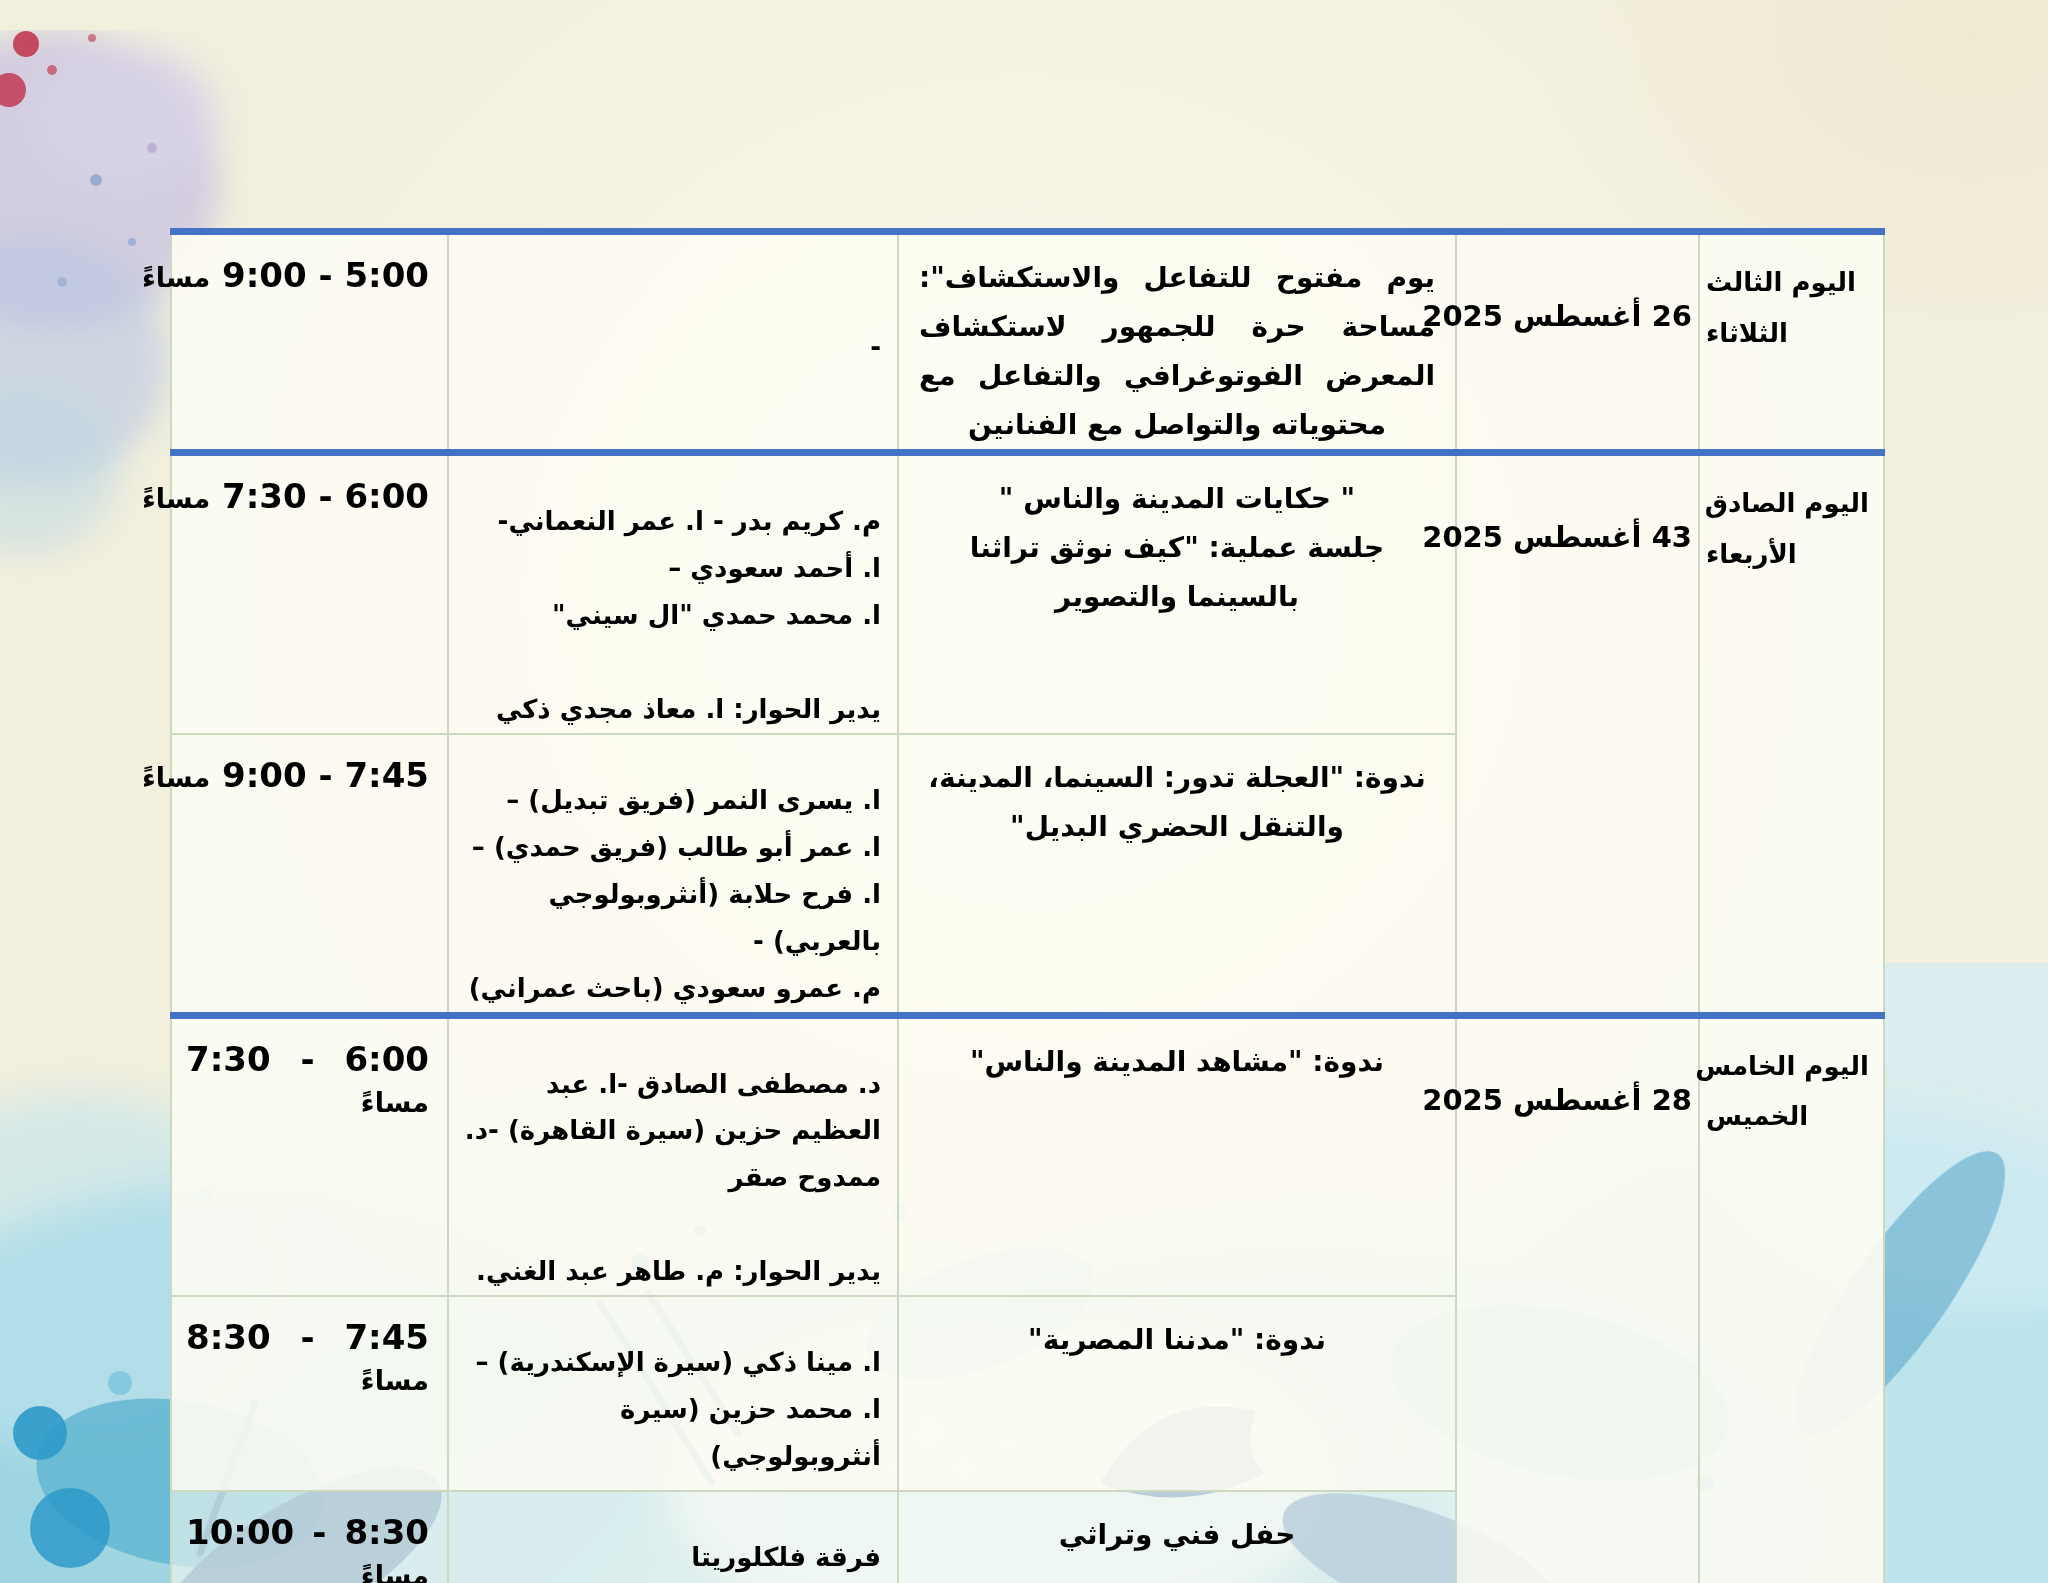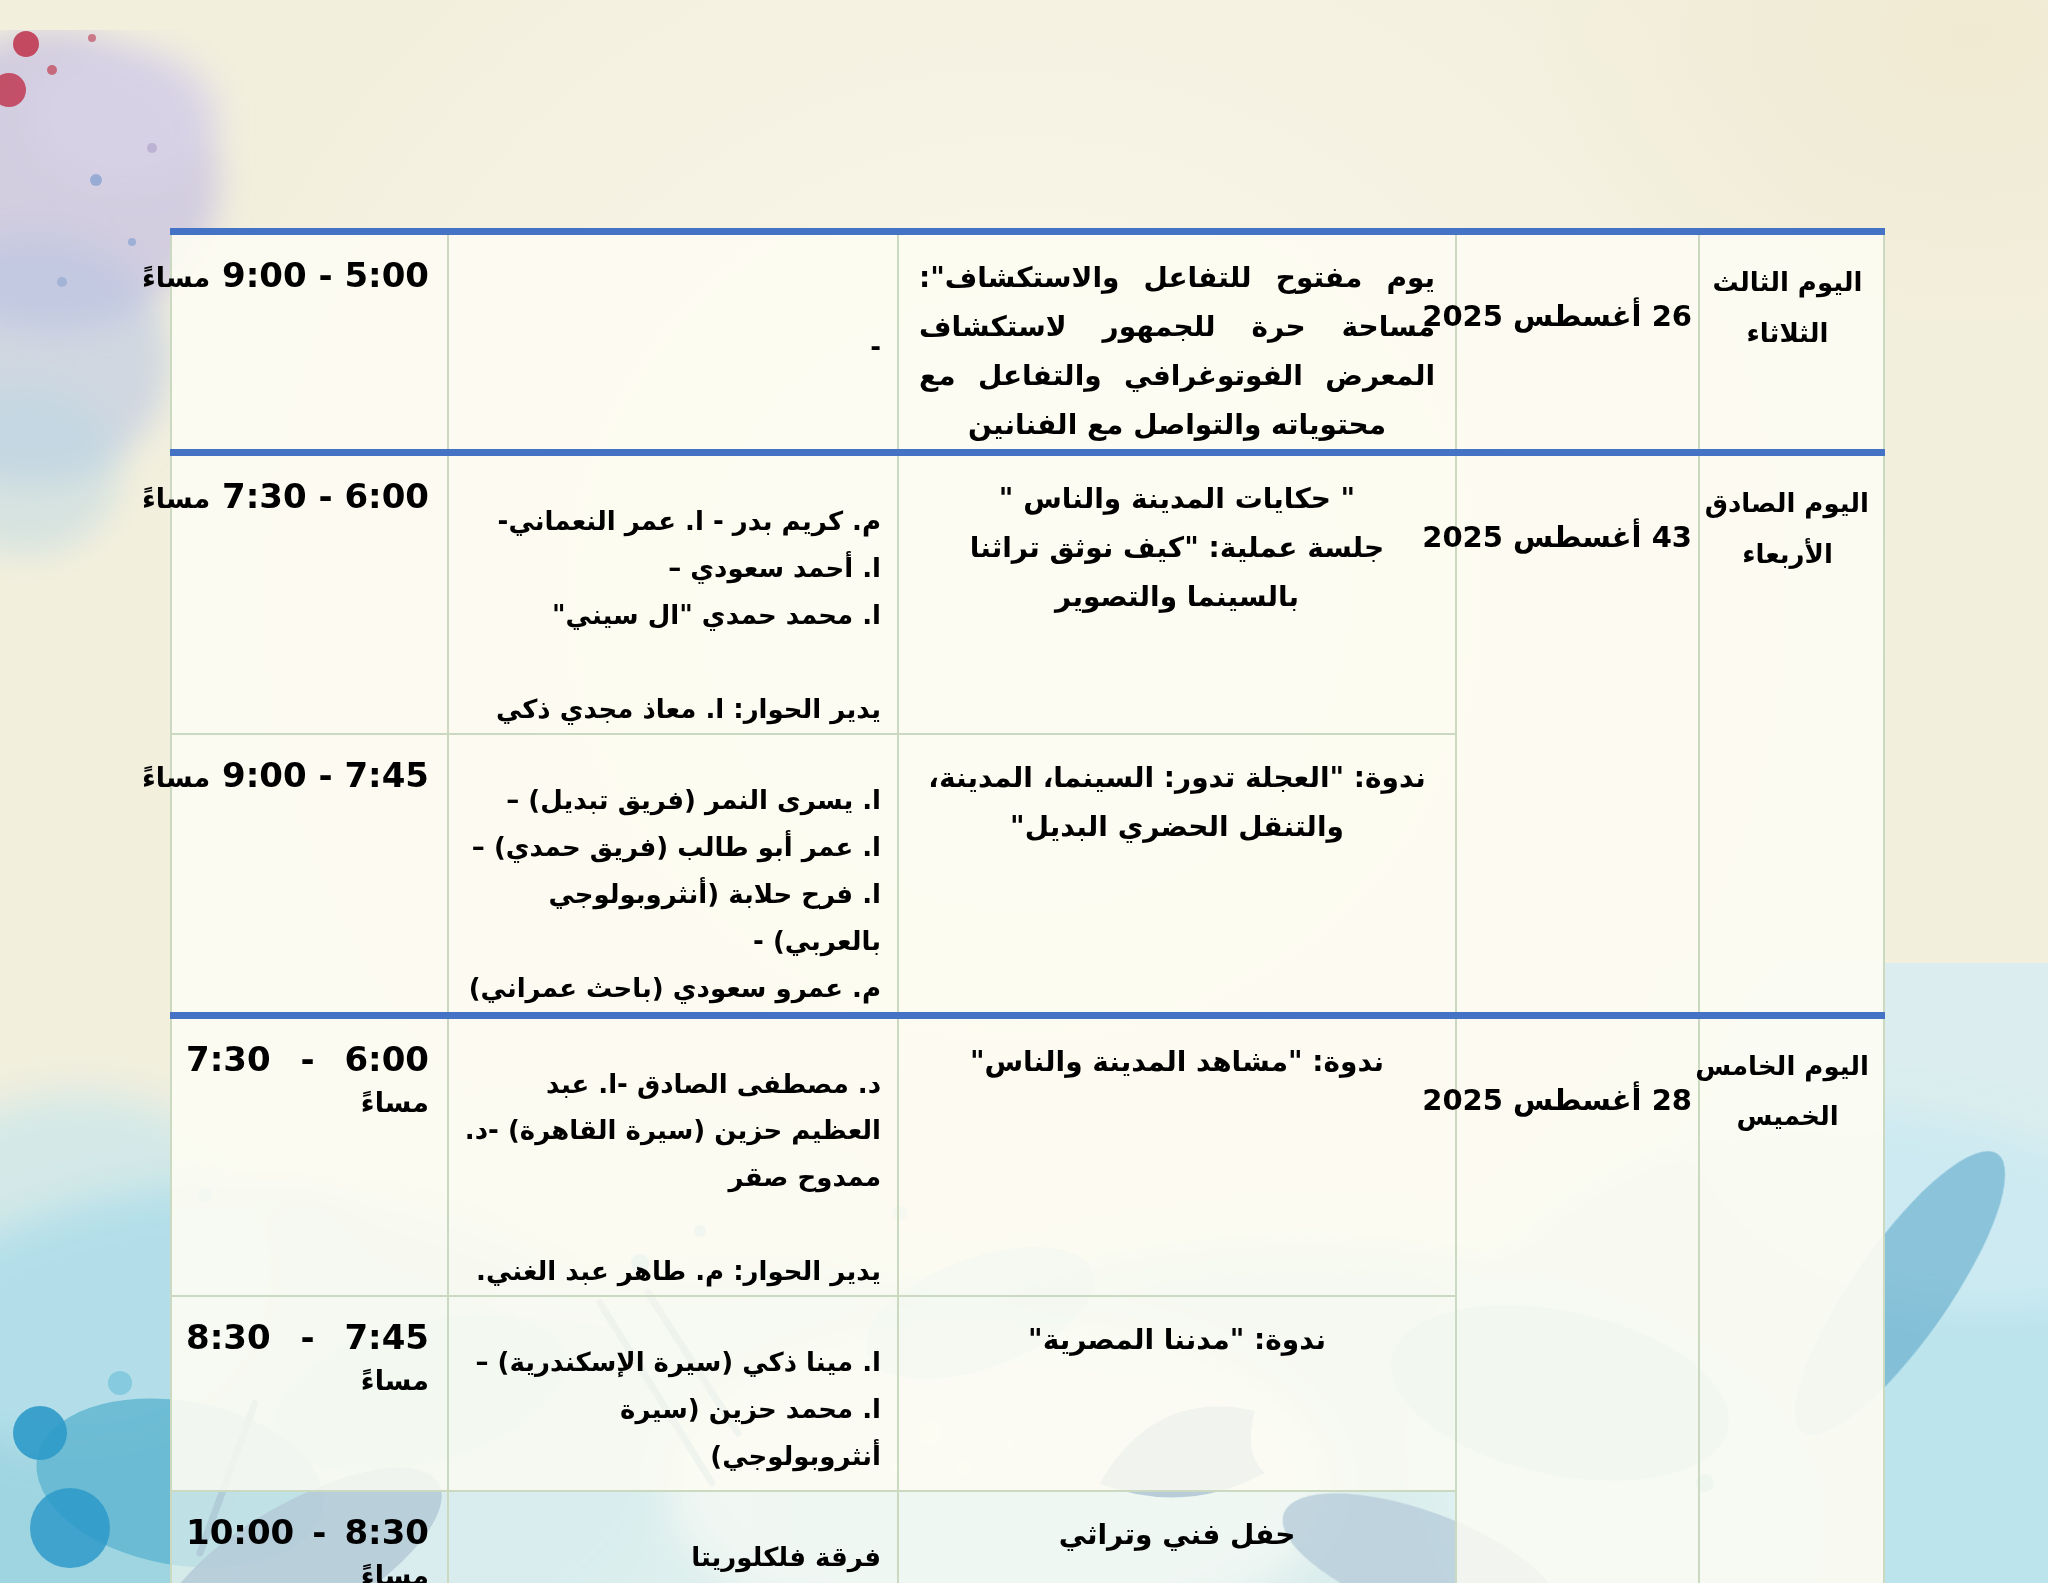--- a/index.html
+++ b/index.html
@@ -30,21 +30,21 @@
   td{
     border:2px solid #ccd9c1;
     vertical-align:top;
     color:#000;font-weight:bold;
     background:rgba(253,252,242,.92);
     overflow:visible;
   }
   tr.day-first td{border-top:7px solid #4472c4;}
   tr.last-row td{background:rgba(253,252,242,.58);}
 
-  td.day-cell{padding:22px 14px 0 6px;text-align:center;font-size:26px;line-height:1.95;}
+  td.day-cell{padding:22px 14px 0 6px;text-align:left;font-size:26px;line-height:1.95;}
   td.day-cell div{white-space:nowrap;}
   td.date-cell{padding:64px 6px 0 6px;text-align:center;font-size:29px;white-space:nowrap;}
   td.event-cell{padding:18px 20px 0 20px;font-size:28px;line-height:1.75;}
   td.event-cell .desc{white-space:pre-line;}
   .align-center{text-align:center;}
   .align-justify{text-align:justify;text-align-last:center;}
   td.speakers-cell{padding:42px 16px 0 12px;text-align:right;font-size:26px;line-height:1.8;}
   .spk-line{min-height:47px;}
   td.time-cell{padding:20px 18px 0 14px;font-size:34px;direction:rtl;}
   .time-inline{text-align:right;white-space:nowrap;}

